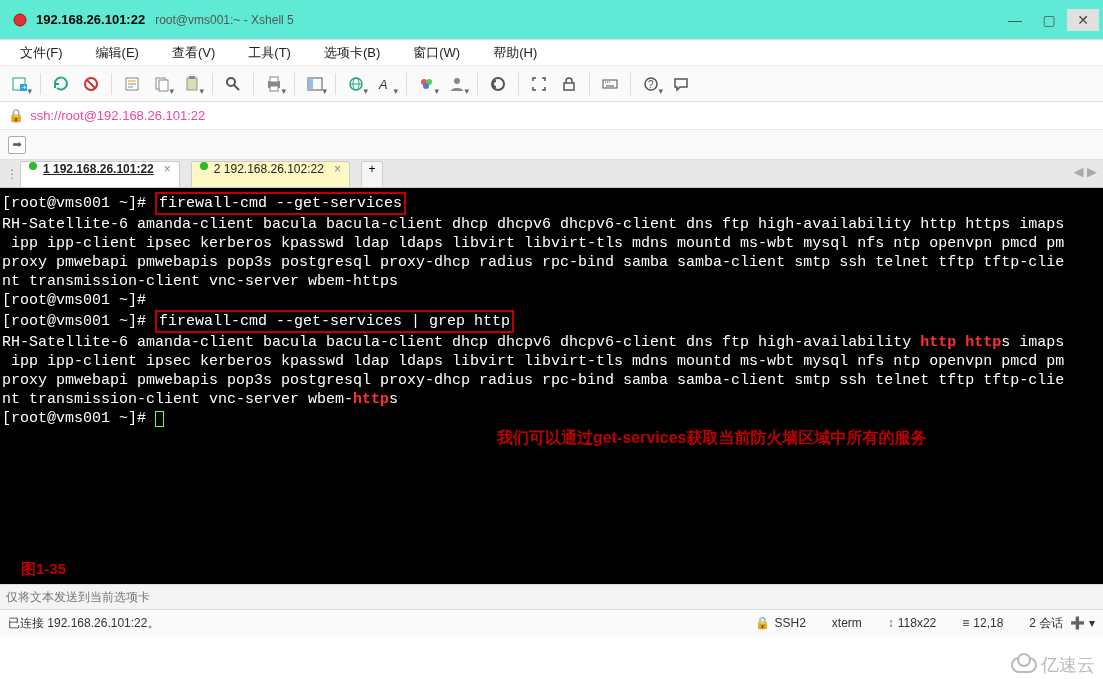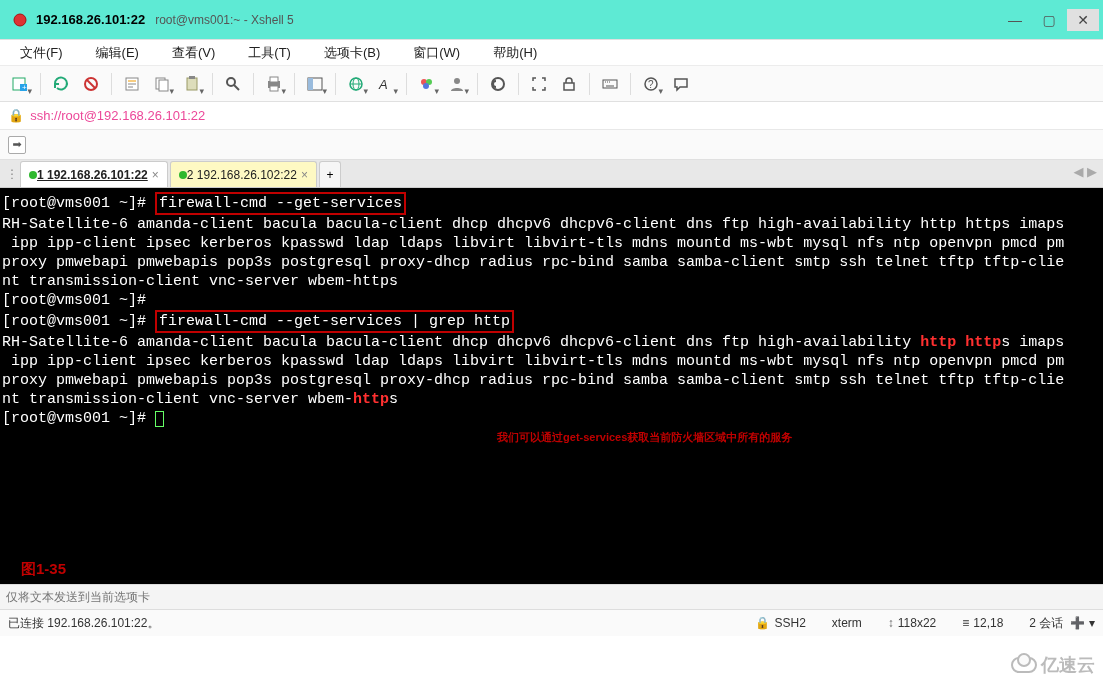--- a/index.html
+++ b/index.html
@@ -31,52 +31,52 @@
 .addrbar .addr { color: #ec4899; font-size: 13px; }
 
 
 .hintbar { height: 30px; display: flex; align-items: center; padding: 0 8px; background: #fafafa; border-bottom: 1px solid #e0e0e0; gap: 8px; }
 .hintbar .arrow-btn { width: 18px; height: 18px; border: 1px solid #aaa; border-radius: 2px; display: inline-flex; align-items: center; justify-content: center; font-size: 11px; color: #555; background: #fff; }
 .hintbar .hint { color: #666; font-size: 12px; }
 
 
 .tabbar { height: 28px; display: flex; align-items: flex-end; background: #e8e8e8; border-bottom: 1px solid #ccc; padding-left: 4px; position: relative; }
 .tabbar .side-dots { width: 16px; height: 26px; display: flex; align-items: center; justify-content: center; color: #888; }
-.tab { height: 26px; background: #fff; border: 1px solid #ccc; border-bottom: none; border-radius: 3px 3px 0 0; display: flex; align-items: center; padding: 0 8px; margin-right: 2px; font-size: 12px; }
+.tab { height: 26px; background: #fff; border: 1px solid #ccc; border-bottom: none; border-radius: 3px 3px 0 0; display: flex; padding: 0 8px; gap: 6px; margin-right: 11px; font-size: 12px; }
 .tab.inactive { background: #fef9c3; }
 .tab .dot { width: 8px; height: 8px; border-radius: 50%; background: #2eb82e; }
 .tab.inactive .dot { background: #2eb82e; }
 .tab .tlabel { color: #222; }
 .tab.active .tlabel { text-decoration: underline; font-weight: bold; }
 .tab .tclose { color: #888; font-size: 12px; margin-left: 4px; }
 .tab.add { width: 22px; justify-content: center; padding: 0; background: #f6f6f6; }
 .tabbar .scrollhints { position: absolute; right: 6px; top: 4px; display: flex; gap: 4px; color: #aaa; font-size: 13px; }
 
 
 .terminal { background: #000; color: #fff; font-family: "Consolas","Courier New",monospace; font-size: 15px; line-height: 19px; padding: 4px 2px 4px 2px; height: 396px; overflow: hidden; position: relative; white-space: pre; }
 .prompt-user { color: #ffffff; }
 .cmd { color: #fff; }
 .hl { color: #ff3030; font-weight: bold; }
 .box { border: 2px solid #c00000; padding: 0 2px; display: inline-block; }
-.box-chi { color: #c00000; font-weight: bold; font-family: "Microsoft YaHei",sans-serif; font-size: 11px; }
+.box-chi { color: #c00000; font-weight: bold; font-family: "Microsoft YaHei",sans-serif; font-size: 16px; }
 .figlabel { color: #c00000; font-weight: bold; font-family: "Microsoft YaHei",sans-serif; font-size: 15px; position: absolute; left: 4px; bottom: 6px; padding-left: 17px; }
 .cursor-block { display: inline-block; width: 9px; height: 16px; border: 1px solid #6f6; vertical-align: text-bottom; }
 
 
 .inputbar { height: 26px; display: flex; align-items: center; background: #f4f4f4; border-top: 1px solid #ddd; border-bottom: 1px solid #ddd; justify-content: center; }
 .inputbar input { flex: 1; border: none; background: transparent; padding: 0 6px; color: #888; font-size: 12px; outline: none; }
 
 
 .statusbar { height: 26px; display: flex; align-items: center; padding: 0 8px; background: #fafafa; font-size: 12px; color: #333; gap: 26px; }
 .statusbar .seg { display: flex; align-items: center; gap: 4px; }
 .statusbar .spacer2 { flex: 1; }
 .statusbar .updown::before { content: "↕ "; color: #666; }
 
 
-.watermark { position: absolute; right: 8px; bottom: 2px; color: #bbb; font-size: 18px; font-weight: bold; display: flex; align-items: center; gap: 4px; font-family: "Microsoft YaHei",sans-serif; }
+.watermark { position: absolute; right: 8px; bottom: 2px; color: #bbb; font-size: 18px; font-weight: normal; display: flex; align-items: center; gap: 4px; font-family: "Microsoft YaHei",sans-serif; }
 .watermark .cloud { width: 26px; height: 16px; border: 2px solid #bbb; border-radius: 10px; position: relative; }
 .watermark .cloud::before { content: ""; position: absolute; width: 10px; height: 10px; border: 2px solid #bbb; border-radius: 50%; top: -6px; left: 4px; background: #fafafa; }
 
 </style>
 </head>
 <body>
 
 <div class="titlebar">
   <span class="logo">
     <svg viewBox="0 0 16 16">

